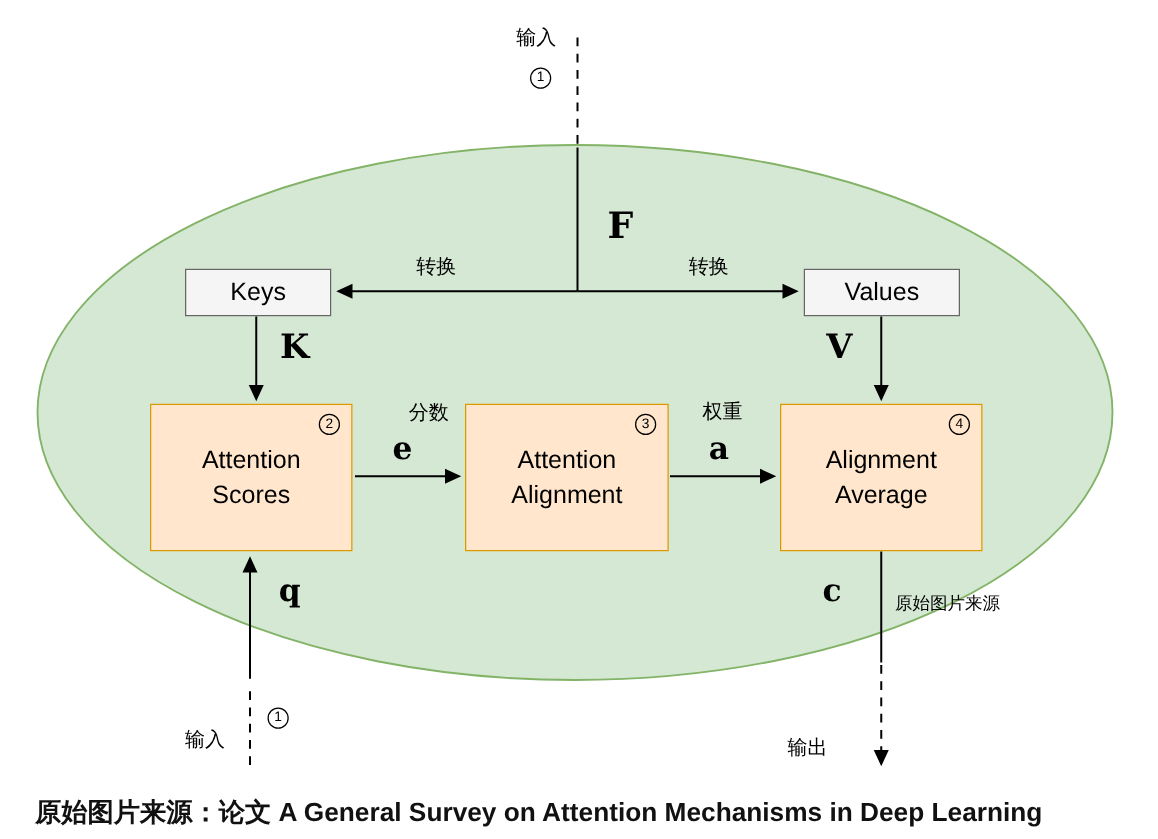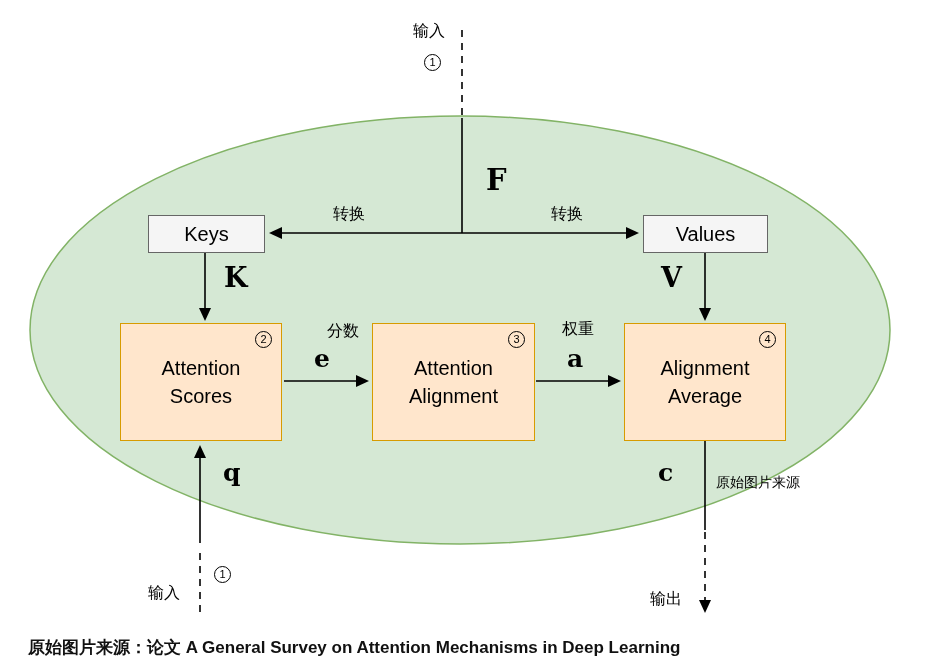--- a/index.html
+++ b/index.html
@@ -16,21 +16,21 @@
           text-align:center; }
   .node.gray   { background:#f5f5f5; border:1.5px solid #666666; font-size:20px; }
   .node.orange { background:#ffe6cc; border:1.5px solid #d79b00; font-size:20px; }
   .node-label { white-space:pre-line; line-height:1.4; }
   .badge { position:absolute; top:7px; right:9px; width:17px; height:17px;
            border:1px solid #000; border-radius:50%; font-size:11px; line-height:1;
            display:flex; align-items:center; justify-content:center; }
   .circle-badge { position:absolute; width:17px; height:17px; border:1px solid #000;
            border-radius:50%; font-size:11px; line-height:1; background:#fff;
            display:flex; align-items:center; justify-content:center; }
-  .caption { position:absolute; left:28px; top:636px; font-size:17px;
+  .caption { position:absolute; left:28px; top:636px; font-size:21px;
              font-weight:bold; color:#111; white-space:nowrap; }
 </style>
 </head>
 <body>
 
 <div class="stage">
 
   <svg class="layer" width="926" height="671" viewBox="0 0 926 671">
     <ellipse cx="460" cy="330" rx="430" ry="214" fill="#d5e8d4" stroke="#82b366" stroke-width="1.5"></ellipse>
     <g stroke="#000000" stroke-width="1.6" fill="none">
@@ -98,17 +98,17 @@
   <div class="lbl" style="left:562px; top:322px;font-family:Liberation Mono, monospace;">权重</div>
   <div class="mathvar" style="left:567px; top:346px; font-size:25px;">a</div>
 
   <div class="mathvar" style="left:223px; top:460px; font-size:25px;">q</div>
   <div class="mathvar" style="left:658px; top:460px; font-size:25px;">c</div>
   <div class="lbl small" style="left:716px; top:475px;">原始图片来源</div>
 
   <div class="circle-badge" style="left:214px; top:566px;">1</div>
   <div class="lbl" style="left:148px; top:584px;">输入</div>
 
-  <div class="lbl" style="left:650px; top:590px;">输出</div>
+  <div class="lbl" style="left:630px; top:590px;">输出</div>
 
   <div class="caption">原始图片来源：论文 A General Survey on Attention Mechanisms in Deep Learning</div>
 
 </div>
 
 </body></html>

